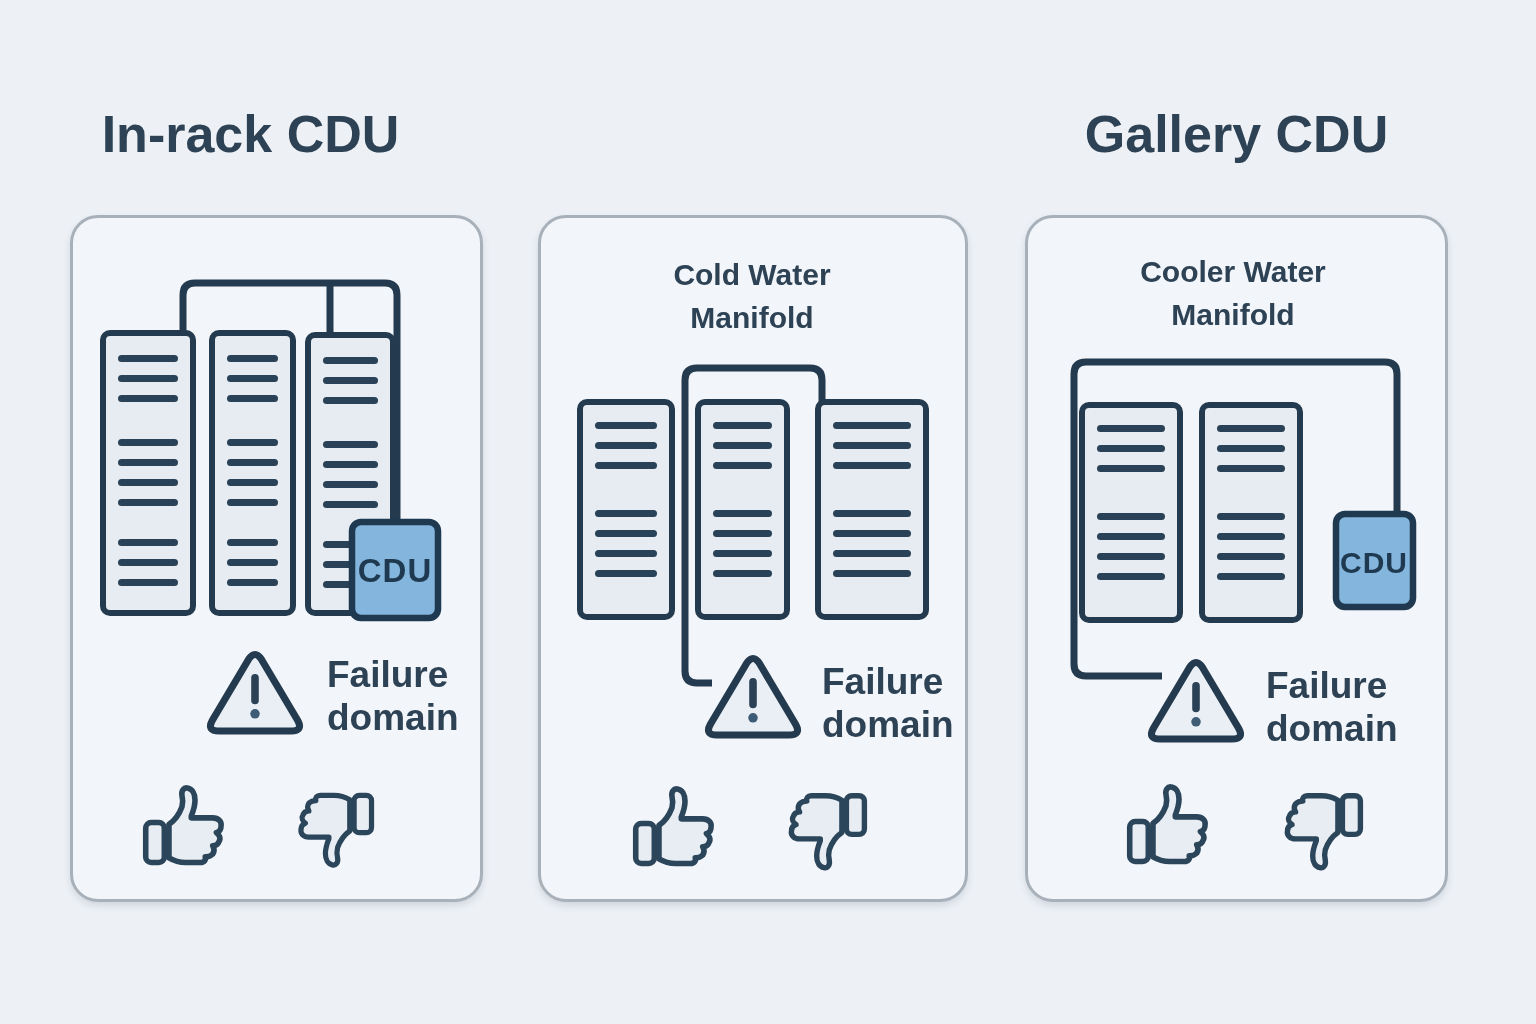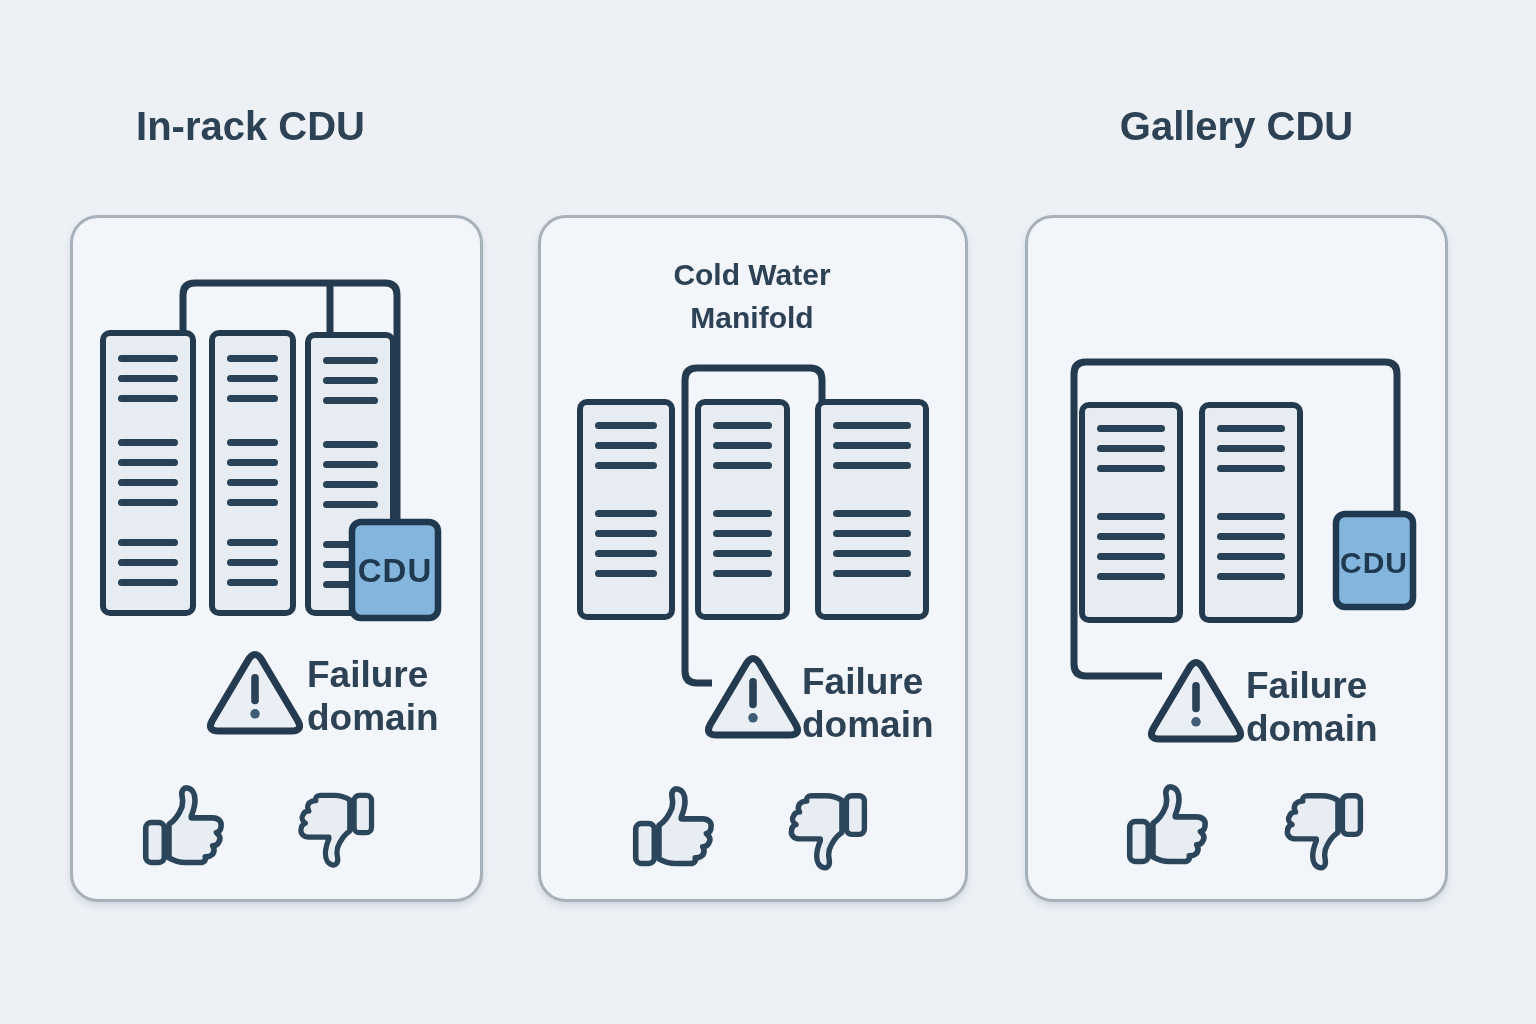--- a/index.html
+++ b/index.html
@@ -5,21 +5,21 @@
   html,body{margin:0;padding:0;}
   body{
     width:1536px;height:1024px;overflow:hidden;
     background:#edf1f6;
     font-family:"Liberation Sans",sans-serif;
   }
   .stage{position:relative;width:1536px;height:1024px;color:#2c4255;}
 
   .panel-title{
     position:absolute;top:104px;height:64px;
-    font-size:40px;font-weight:bold;text-align:center;
+    font-size:52px;font-weight:bold;text-align:center;
     color:#2d4254;letter-spacing:0px;white-space:nowrap;
   }
   .t1{left:44px;width:413px;}
   .t2{left:538px;width:430px;}
   .t3{left:1025px;width:423px;text-align:center;}
 
   .card{
     position:absolute;top:215px;height:687px;box-sizing:border-box;
     background:#f2f5f9;border:3px solid #a8b1ba;border-radius:28px;
     box-shadow:0 4px 7px rgba(70,90,110,.16);
@@ -30,21 +30,21 @@
 
   .manifold-label{
     position:absolute;font-size:30px;font-weight:600;line-height:43px;
     text-align:center;color:#2d4254;
   }
   .m2{left:621px;top:253px;width:262px;}
   .m3{left:1098px;top:250px;width:270px;}
 
   .failure-label{
     position:absolute;font-size:37px;font-weight:600;line-height:43px;
-    width:170px;color:#2d4254;
+    width:170px;color:#2d4254;margin-left:20px;
   }
   .f1{left:307px;top:653px;}
   .f2{left:802px;top:660px;}
   .f3{left:1246px;top:664px;}
 
   svg.gfx{position:absolute;left:0;top:0;}
 
   .pipe{fill:none;stroke:#243b4f;stroke-width:7px;}
   .rack-frame{fill:#e7ecf2;stroke:#243b4f;stroke-width:6px;}
   .rack-line{fill:#2a4257;}
@@ -212,18 +212,19 @@
     <g>
       <rect class="cdu-rect" x="1336" y="514" width="77" height="93" rx="9"></rect>
       <text class="cdu-text" x="1374" y="573" font-size="30">CDU</text>
     </g>
     <use href="#warn-shape" transform="translate(1196,700) scale(0.95)"></use>
     <use href="#thumb-shape" transform="translate(1126,775) scale(0.93)"></use>
     <use href="#thumb-shape" transform="translate(1274,784) scale(0.90) rotate(180 50 53)"></use>
   </svg>
 
   <div class="manifold-label m2">Cold Water Manifold</div>
+  <div class="manifold-label m3">Cooler Water Manifold</div>
 
   <div class="failure-label f1">Failure domain</div>
   <div class="failure-label f2">Failure domain</div>
   <div class="failure-label f3">Failure domain</div>
 
 </div>
 
 </body></html>

